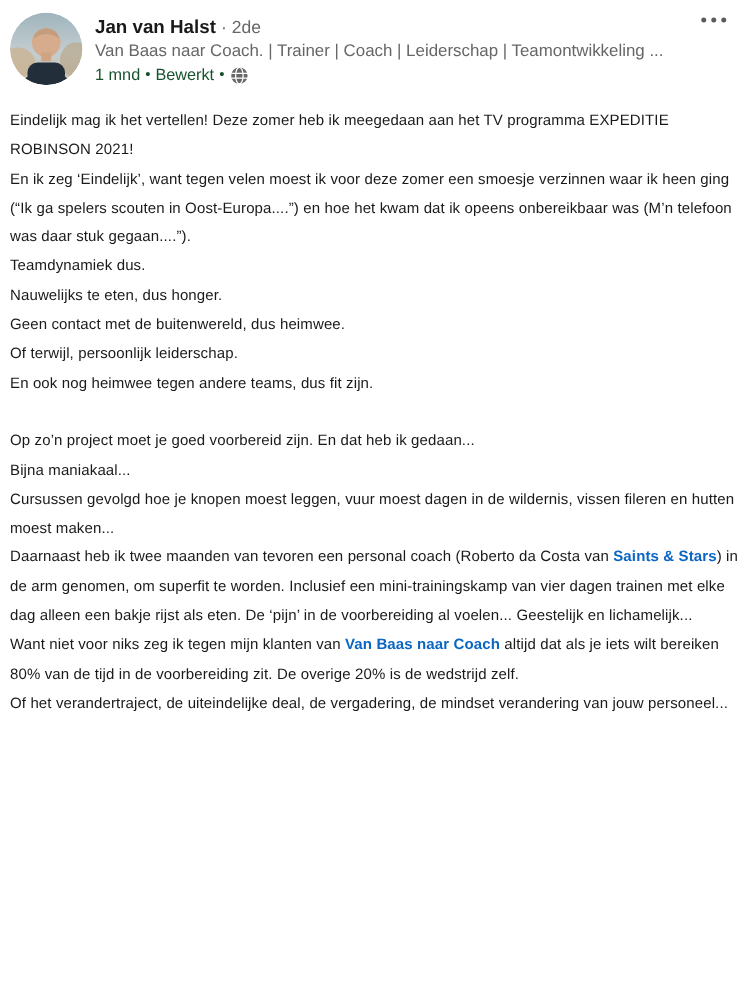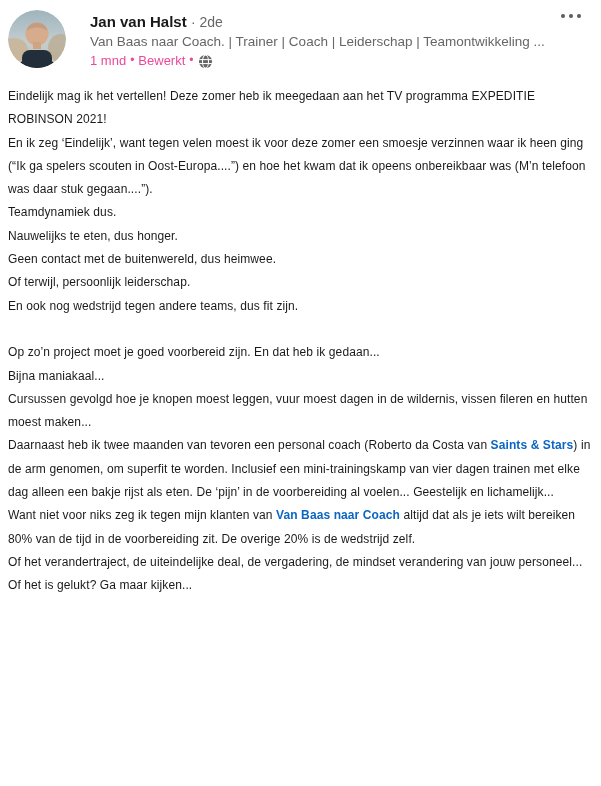--- a/index.html
+++ b/index.html
@@ -11,21 +11,20 @@
   }
   .post { position: relative; width: 601px; height: 786px; background: #fff; }
 
   
   .post-header {
     position: relative;
     display: flex;
     align-items: flex-start;
     padding: 10px 16px 0 8px;
     height: 76px;
-    gap: 14px;
   }
   .avatar {
     width: 58px; height: 58px;
     border-radius: 50%;
     overflow: hidden;
     flex: 0 0 58px;
     cursor: pointer;
   }
   .avatar svg { display: block; }
   .header-text { margin-left: 10px; padding-top: 2px; min-width: 0; }
@@ -35,21 +34,21 @@
   .headline {
     font-size: 13.5px; line-height: 18px;
     color: #666666;
     white-space: nowrap; overflow: hidden; text-overflow: clip;
     max-width: 480px;
     margin-top: 1px;
   }
   .meta {
     display: flex; align-items: center;
     font-size: 13px; line-height: 17px;
-    color: #ec4899;
+    color: #14532d;
     margin-top: 1px;
   }
   .meta .dot { margin: 0 4px; font-size: 12px; }
   .globe { display: inline-flex; align-items: center; margin-top: 1px; }
   .more-btn {
     position: absolute;
     top: 8px; right: 14px;
     display: flex; gap: 4px;
     padding: 6px;
     cursor: pointer;
@@ -142,24 +141,23 @@
     </div>
   </div>
 
   <div class="post-body">
       <div class="post-line"><span>Eindelijk mag ik het vertellen! Deze zomer heb ik meegedaan aan het TV programma EXPEDITIE ROBINSON 2021!</span></div>
       <div class="post-line"><span>En ik zeg ‘Eindelijk’, want tegen velen moest ik voor deze zomer een smoesje verzinnen waar ik heen ging (“Ik ga spelers scouten in Oost-Europa....”) en hoe het kwam dat ik opeens onbereikbaar was (M’n telefoon was daar stuk gegaan....”).</span></div>
       <div class="post-line"><span>Teamdynamiek dus.</span></div>
       <div class="post-line"><span>Nauwelijks te eten, dus honger.</span></div>
       <div class="post-line"><span>Geen contact met de buitenwereld, dus heimwee.</span></div>
       <div class="post-line"><span>Of terwijl, persoonlijk leiderschap.</span></div>
-      <div class="post-line"><span>En ook nog wedstrijd tegen andere teams, dus fit zijn.</span></div>
+      <div class="post-line"><span>En ook nog heimwee tegen andere teams, dus fit zijn.</span></div>
       <div class="post-line">&nbsp;</div>
       <div class="post-line"><span>Op zo’n project moet je goed voorbereid zijn. En dat heb ik gedaan...</span></div>
       <div class="post-line"><span>Bijna maniakaal...</span></div>
       <div class="post-line"><span>Cursussen gevolgd hoe je knopen moest leggen, vuur moest dagen in de wildernis, vissen fileren en hutten moest maken...</span></div>
       <div class="post-line"><span>Daarnaast heb ik twee maanden van tevoren een personal coach (Roberto da Costa van </span><span class="post-link">Saints &amp; Stars</span><span>) in de arm genomen, om superfit te worden. Inclusief een mini-trainingskamp van vier dagen trainen met elke dag alleen een bakje rijst als eten. De ‘pijn’ in de voorbereiding al voelen... Geestelijk en lichamelijk...</span></div>
       <div class="post-line"><span>Want niet voor niks zeg ik tegen mijn klanten van </span><span class="post-link">Van Baas naar Coach</span><span> altijd dat als je iets wilt bereiken 80% van de tijd in de voorbereiding zit. De overige 20% is de wedstrijd zelf.</span></div>
       <div class="post-line"><span>Of het verandertraject, de uiteindelijke deal, de vergadering, de mindset verandering van jouw personeel...</span></div>
-      <div class="post-line"><span>Of het is gelukt? Ga maar kijken...</span></div>
     </div>
 
 </div>
 
 </body></html>

